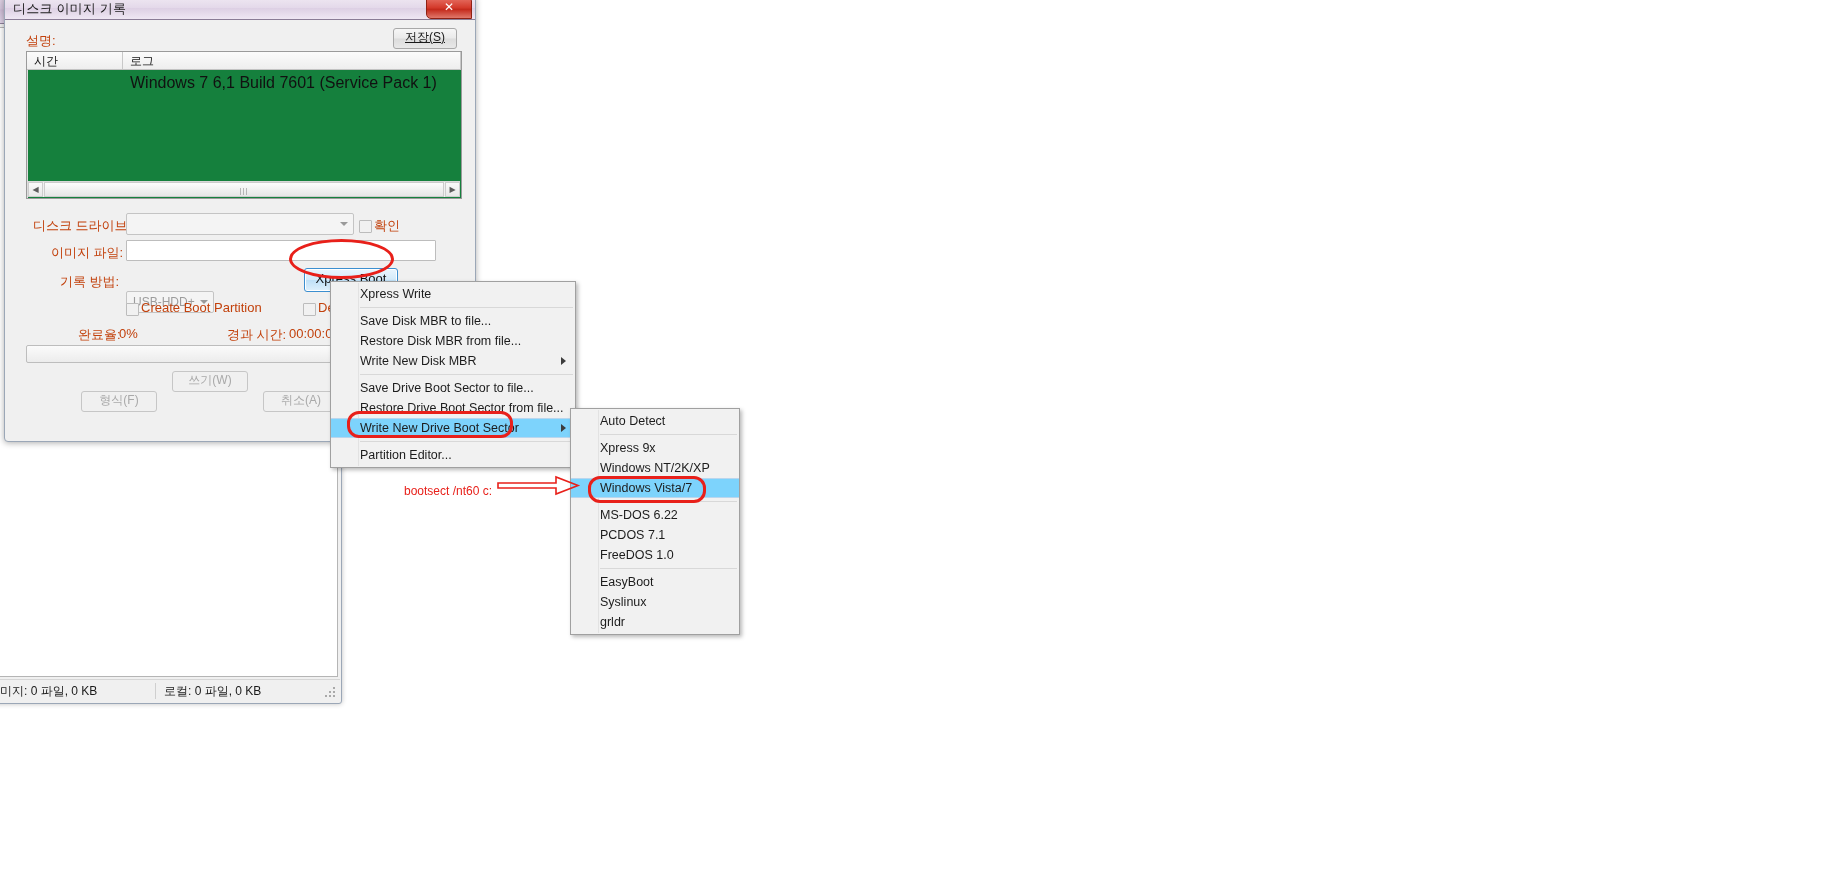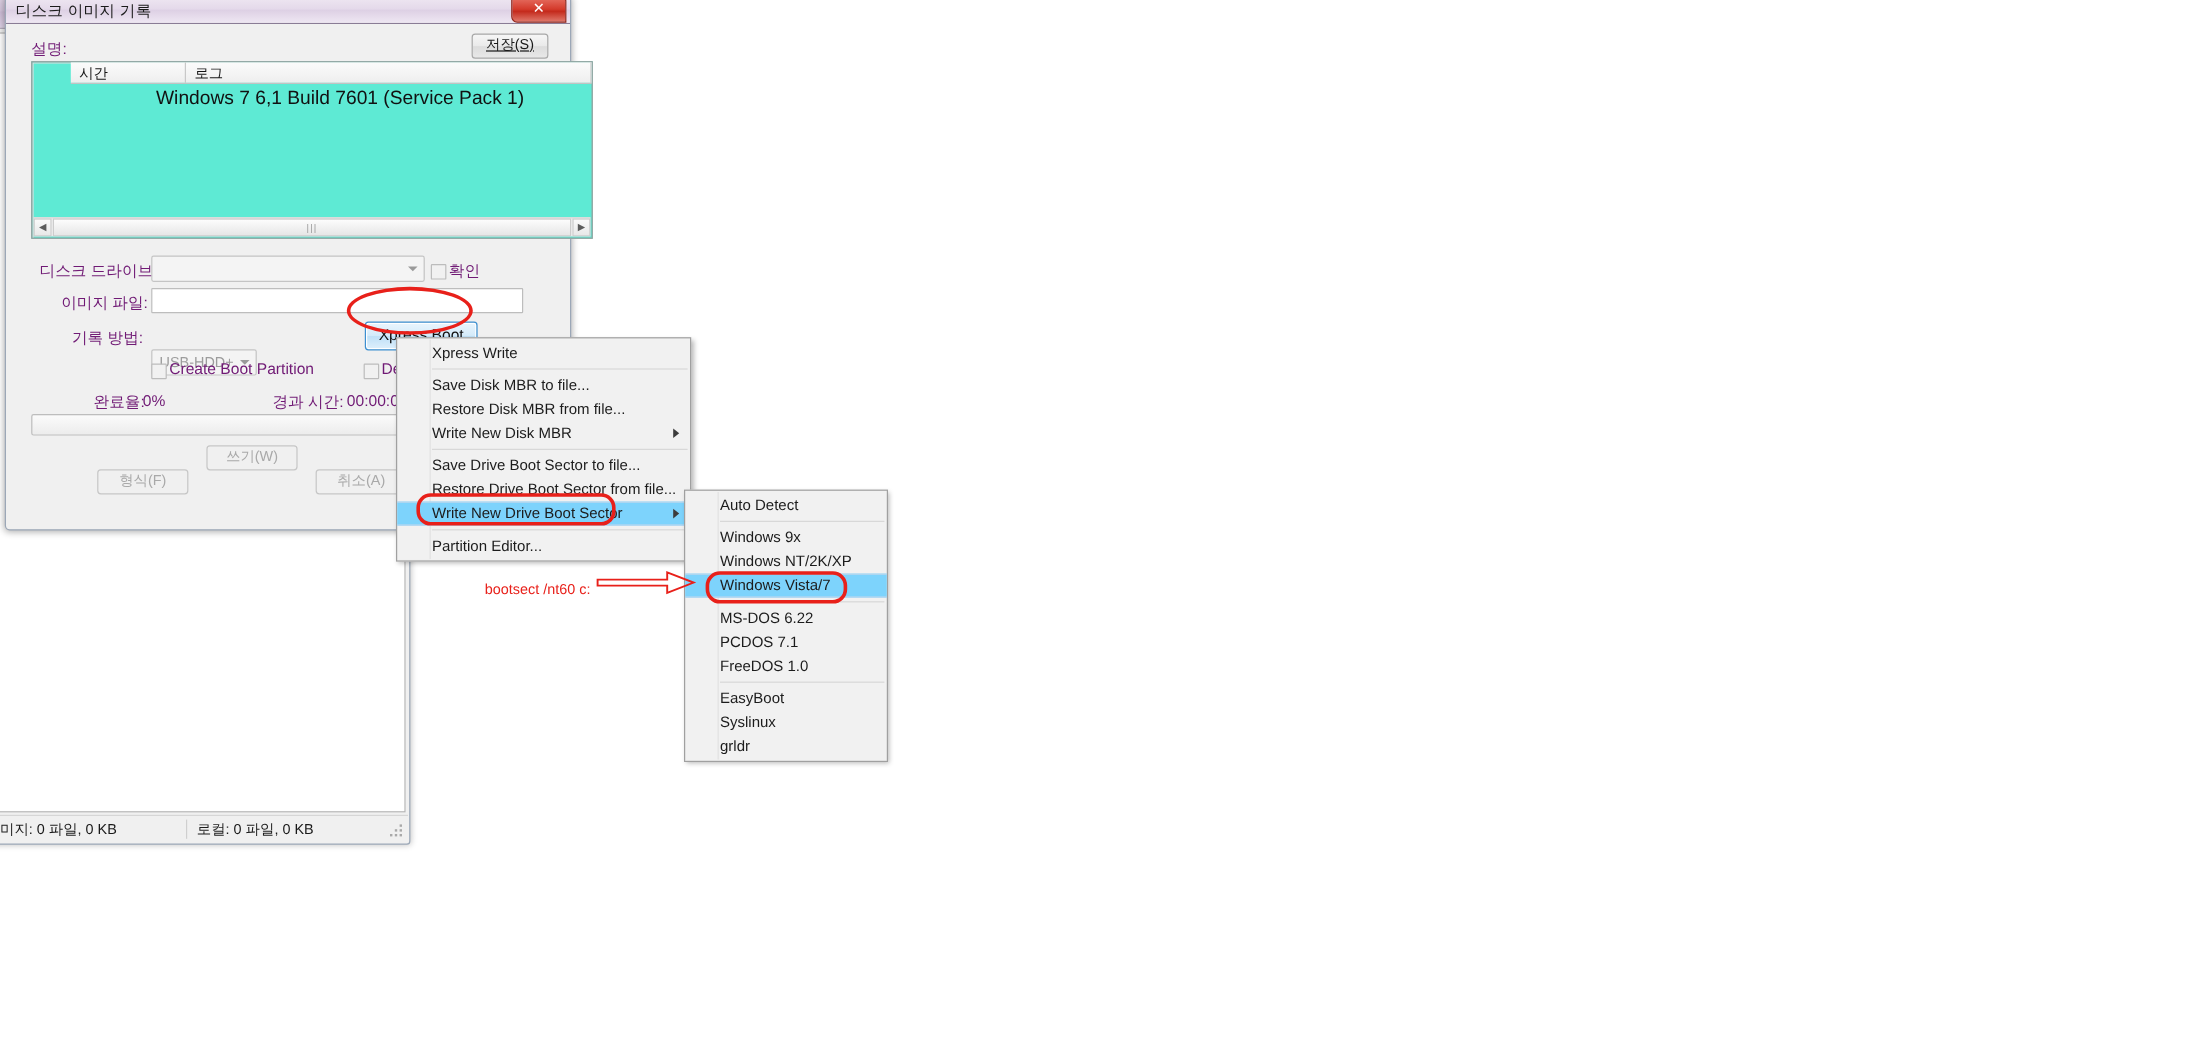--- a/index.html
+++ b/index.html
@@ -74,34 +74,33 @@
     border-radius:0 3px 0 5px;
     color:#fff;font-size:12px;font-weight:bold;
     text-align:center;line-height:17px;
     cursor:pointer;
   }
   .dlg-inner{
     position:absolute;left:7px;top:26px;right:7px;bottom:6px;
   }
 
   
-  .lbl{font-size:13px;color:#701a75;white-space:nowrap;}
+  .lbl{font-size:13px;color:#c2410c;white-space:nowrap;}
 
   .btn{
     background:linear-gradient(to bottom,#f6f6f6 0%,#eaeaea 48%,#dcdcdc 52%,#e8e8e8 100%);
     border:1px solid #a8a8a8;border-radius:3px;
     font-size:12px;color:#1a1a1a;text-align:center;
     cursor:pointer;white-space:nowrap;
   }
   .btn.disabled{color:#a9a9a9;border-color:#c6c6c6;background:#f0f0f0;cursor:default;}
 
   .logbox{
-    background:#5eead4;border:1px solid #9a9a9a;
+    background:#15803d;border:1px solid #9a9a9a;
     box-shadow:inset 1px 1px 0 #dedede;
-    padding-left:32px;
   }
   .loghdr{
     height:17px;background:linear-gradient(to bottom,#fbfbfb,#eeeeee);
     border-bottom:1px solid #c3c3c3;position:relative;
   }
   .loghdr .col{position:absolute;top:1px;font-size:12px;color:#141414;}
   .loghdr .sep{position:absolute;top:0;bottom:0;width:1px;background:#c8c8c8;}
   .logrow{position:absolute;font-size:16px;color:#111;white-space:nowrap;}
 
   .hscroll{
@@ -319,21 +318,21 @@
 
   <div class="mi">Partition Editor...</div>
 </div>
 
 <div class="abs menu" id="sub-menu" style="left:570px;top:408px;width:168px;">
   <div class="gutter"></div>
 
   <div class="mi">Auto Detect</div>
   <div class="msep"></div>
 
-  <div class="mi">Windows 9x</div>
+  <div class="mi">Xpress 9x</div>
   <div class="mi">Windows NT/2K/XP</div>
   <div class="mi hl">Windows Vista/7</div>
   <div class="msep"></div>
 
   <div class="mi">MS-DOS 6.22</div>
   <div class="mi">PCDOS 7.1</div>
   <div class="mi">FreeDOS 1.0</div>
   <div class="msep"></div>
 
   <div class="mi">EasyBoot</div>

